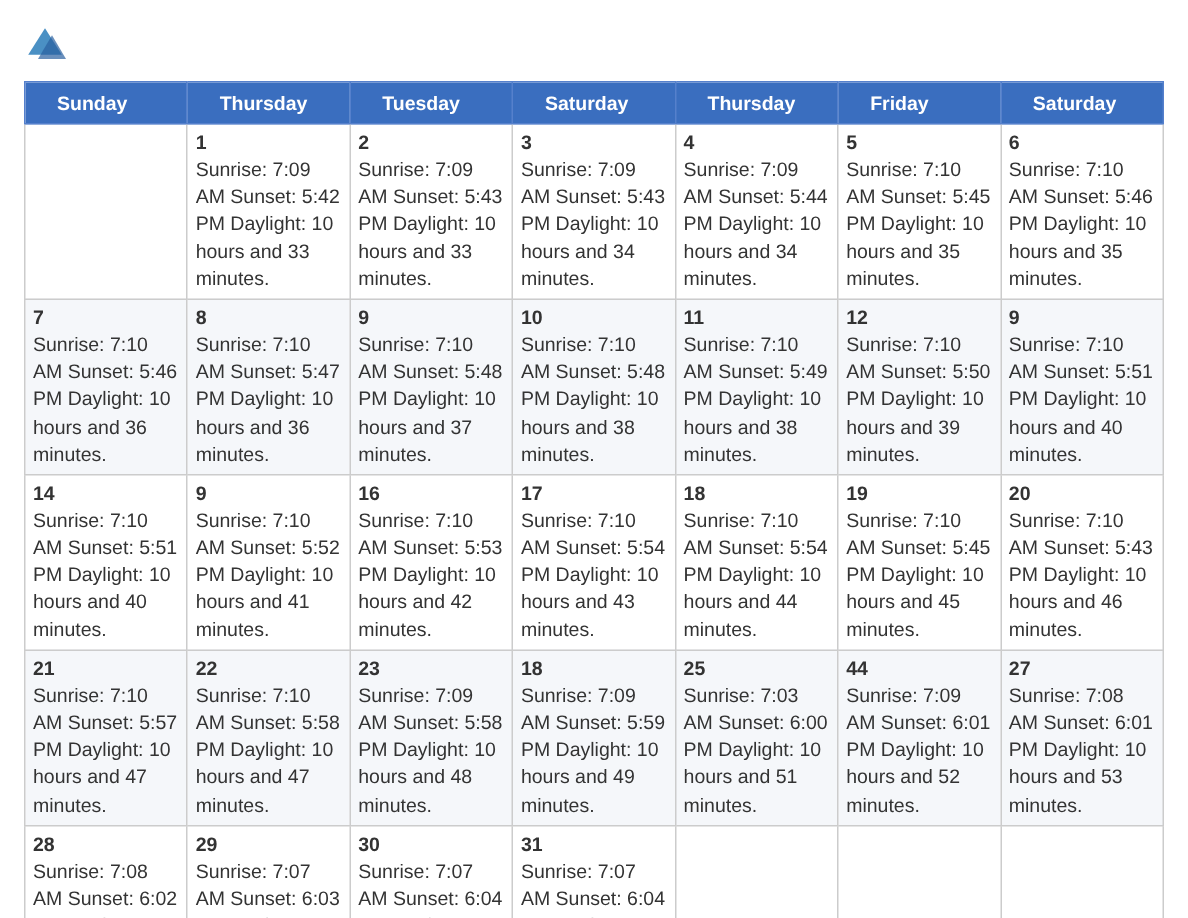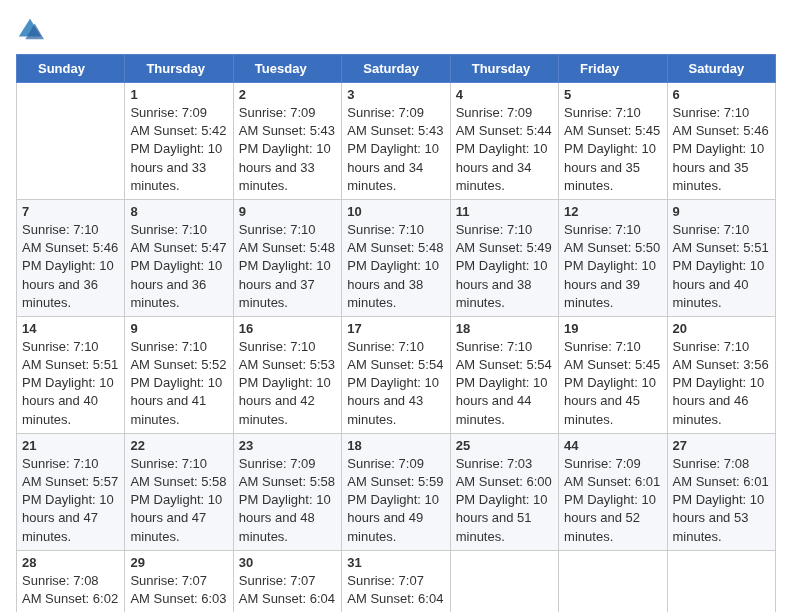--- a/index.html
+++ b/index.html
@@ -259,21 +259,21 @@
         <td>
           <span class="day-number">19</span>
           <div class="day-info">Sunrise: 7:10 AM
 Sunset: 5:45 PM
 Daylight: 10 hours
 and 45 minutes.</div>
         </td>
         <td>
           <span class="day-number">20</span>
           <div class="day-info">Sunrise: 7:10 AM
-Sunset: 3:56 PM
+Sunset: 5:43 PM
 Daylight: 10 hours
 and 46 minutes.</div>
         </td>
       </tr>
       <tr>
         <td>
           <span class="day-number">21</span>
           <div class="day-info">Sunrise: 7:10 AM
 Sunset: 5:57 PM
 Daylight: 10 hours

